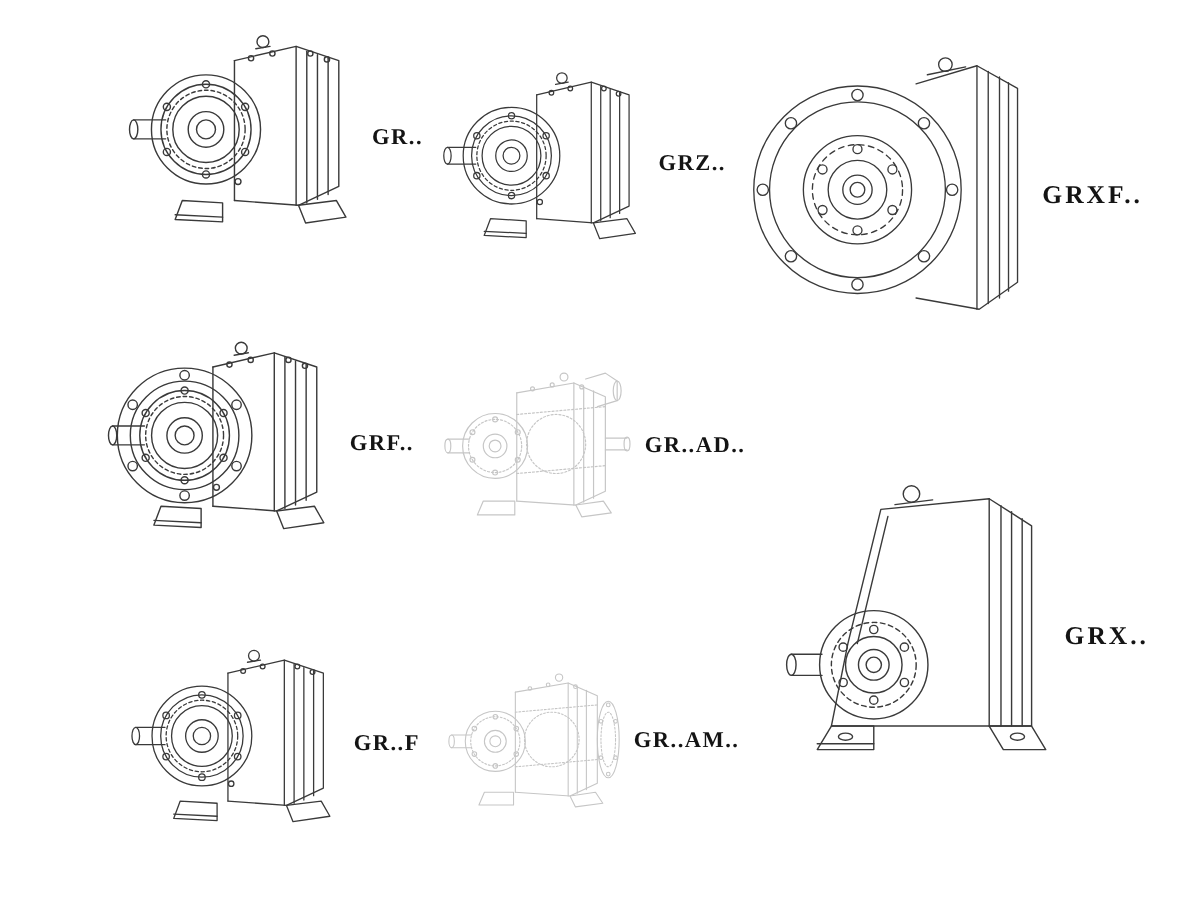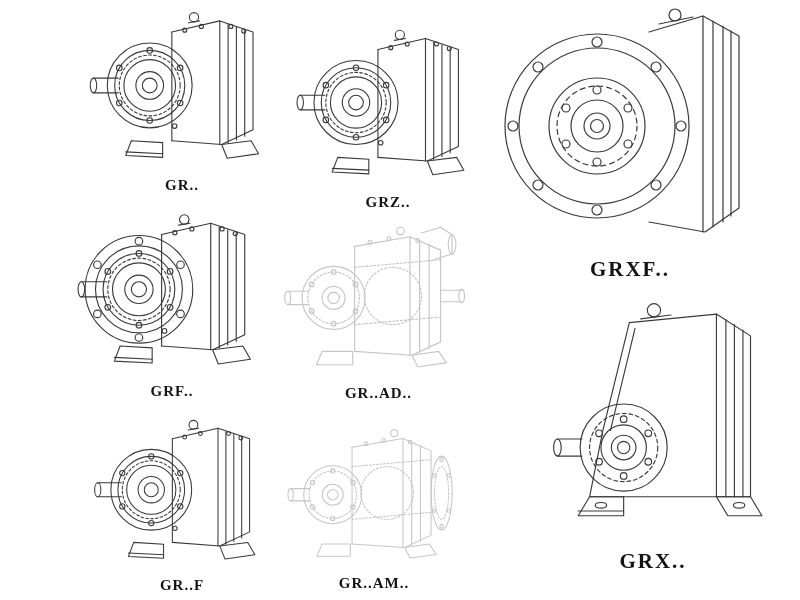--- a/index.html
+++ b/index.html
@@ -2,30 +2,30 @@
 <html style="--bg: #ffffff; --line: #3a3a3a; --ghost: #c6c6c6; --label: #141414;"><head>
 <meta charset="utf-8">
 <style>
   *{box-sizing:border-box}
   html,body{margin:0;padding:0}
   body{
     width:800px;height:600px;position:relative;overflow:hidden;
     background:var(--bg,#ffffff);
     font-family:"Liberation Serif", serif;
   }
-  .cell{position:absolute;margin:0;display:flex;flex-direction:column;align-items:center}
+  .cell{position:absolute;margin:0;display:flex;flex-direction:row;align-items:center}
   .art{display:block;width:100%}
   .dark{color:var(--line,#3a3a3a)}
   .ghost{color:var(--ghost,#c6c6c6)}
   .cap{
     font-weight:700;text-align:center;margin-top:3px;
     font-size:15px;letter-spacing:1px;color:var(--label,#141414);
     white-space:nowrap;
   }
-  .cap-lg{font-size:21px;letter-spacing:2px}
+  .cap-lg{font-size:17px;letter-spacing:2px}
   svg line, svg path, svg circle, svg ellipse, svg rect{
     fill:none;stroke:currentColor;stroke-width:1.2;stroke-linejoin:round;stroke-linecap:round;
   }
 </style>
 </head>
 <body>
 
 <svg width="0" height="0" style="position:absolute" aria-hidden="true">
   <defs>
 
@@ -224,39 +224,39 @@
   <figcaption class="cap cap-lg">GRXF..</figcaption>
 </figure>
 
 <figure class="cell" style="left:68px;top:210px;width:208px">
   <svg class="art dark" style="height:170px" viewBox="0 0 210 180">
       <use href="#sym-flange"></use>
     </svg>
   <figcaption class="cap">GRF..</figcaption>
 </figure>
 
-<figure class="cell" style="left:276px;top:210px;width:205px">
+<figure class="cell" style="left:292px;top:210px;width:205px">
   <svg class="art ghost" style="height:172px" viewBox="0 0 210 180">
       <use href="#sym-ghost-ad"></use>
     </svg>
   <figcaption class="cap">GR..AD..</figcaption>
 </figure>
 
 <figure class="cell" style="left:84px;top:416px;width:196px">
   <svg class="art dark" style="height:158px" viewBox="0 0 210 180">
       <use href="#sym-foot"></use>
     </svg>
   <figcaption class="cap">GR..F</figcaption>
 </figure>
 
-<figure class="cell" style="left:275px;top:414px;width:198px">
+<figure class="cell" style="left:295px;top:414px;width:198px">
   <svg class="art ghost" style="height:158px" viewBox="0 0 210 180">
       <use href="#sym-ghost-am"></use>
     </svg>
   <figcaption class="cap">GR..AM..</figcaption>
 </figure>
 
-<figure class="cell" style="left:522px;top:298px;width:262px">
+<figure class="cell" style="left:504px;top:298px;width:262px">
   <svg class="art dark" style="height:248px" viewBox="0 0 262 262">
       <use href="#sym-grx"></use>
     </svg>
   <figcaption class="cap cap-lg">GRX..</figcaption>
 </figure>
 
 </body></html>

